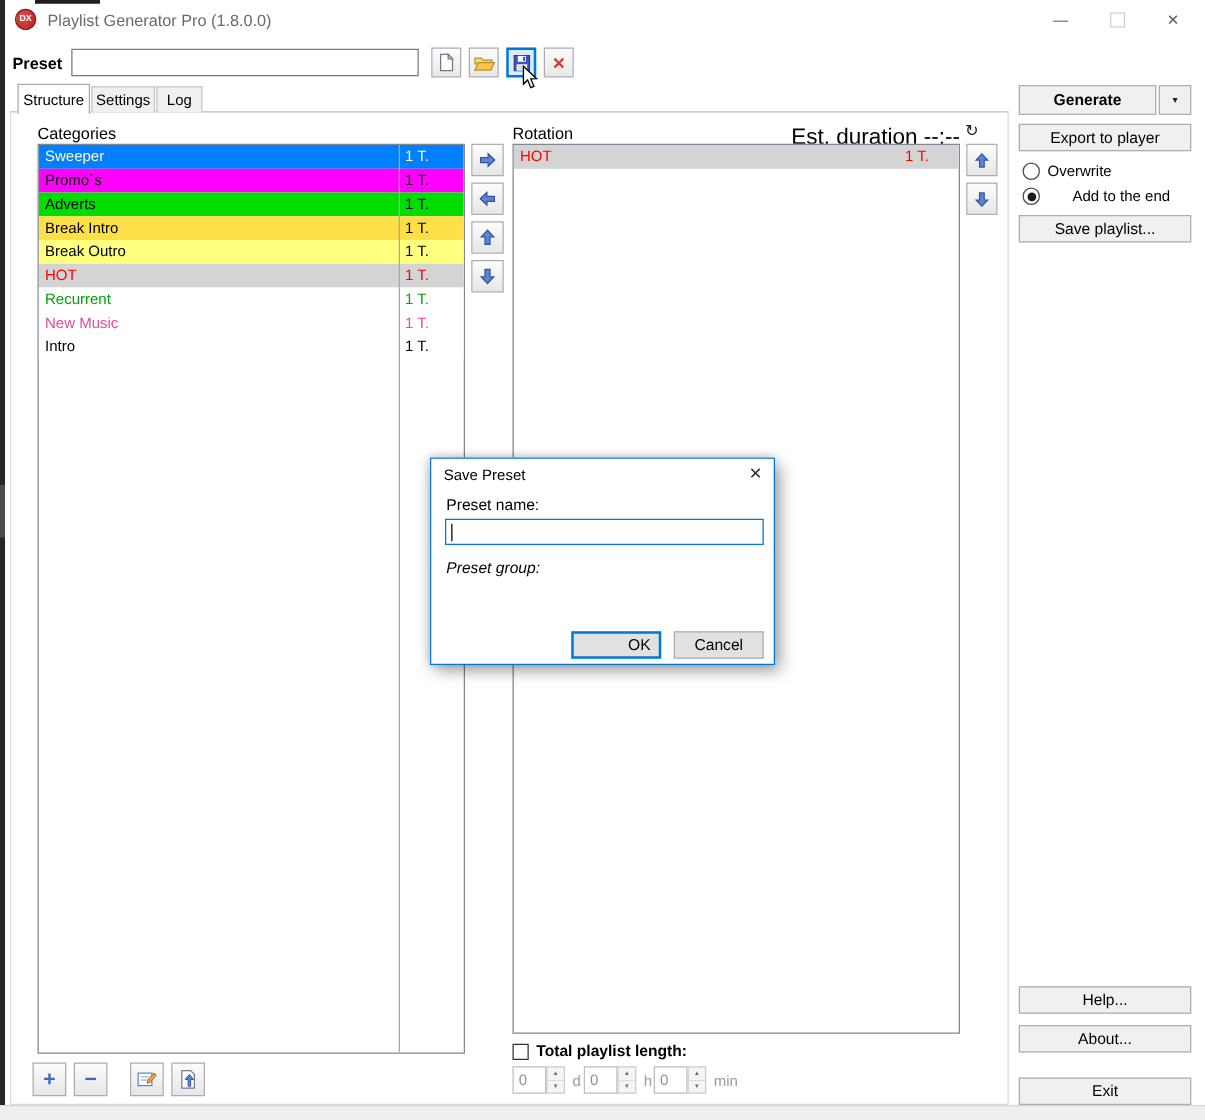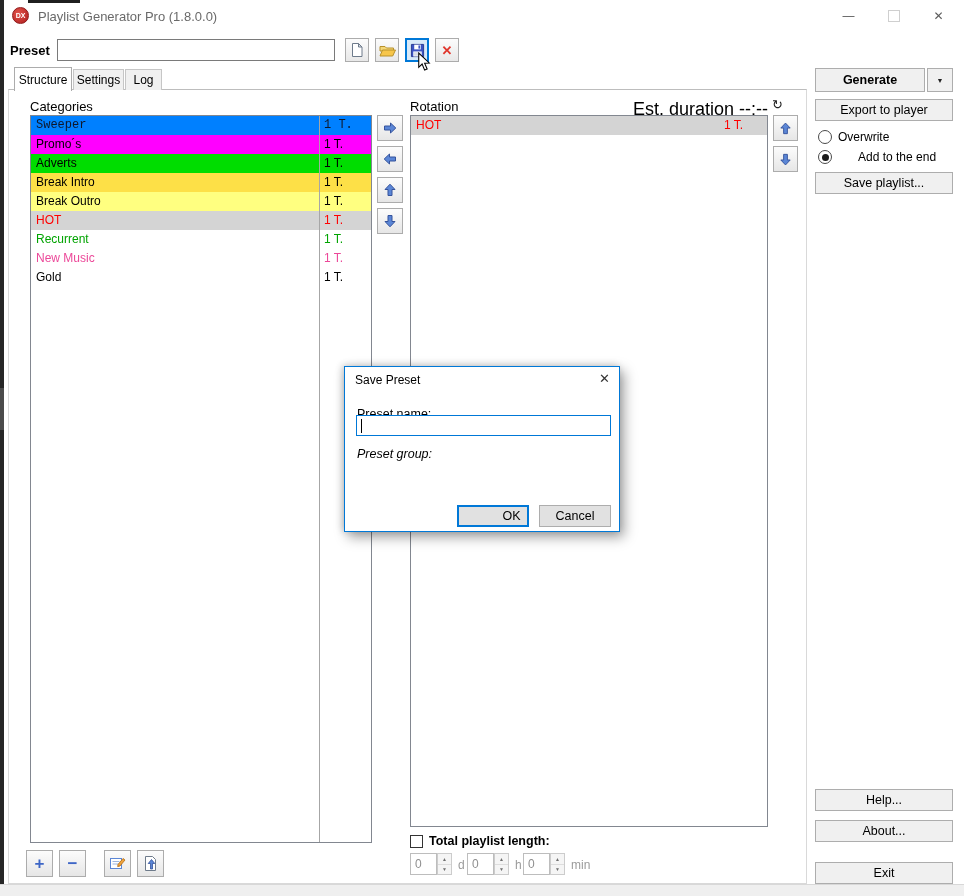--- a/index.html
+++ b/index.html
@@ -164,21 +164,21 @@
   <div class="tab" style="left:73px;width:51px;">
     <span>Settings</span>
     </div>
   <div class="tab" style="left:125px;width:37px;">
     <span>Log</span>
     </div>
 
   <div class="panel-label" style="left:30px;top:99px;">Categories</div>
   <div class="list cat-list" id="cat-list">
     <div class="col-sep"></div>
-  <div class="list-row" style="background: rgb(0, 128, 255); color: #0f172a; font-family: Liberation Mono, monospace;">
+  <div class="list-row" style="background: rgb(0, 128, 255); color: #fef9c3;">
         <span class="row-name">Sweeper</span>
         <span class="cat-count">1 T.</span>
       </div>
       <div class="list-row" style="background: rgb(255, 0, 255); color: rgb(0, 0, 0);">
         <span class="row-name">Promo´s</span>
         <span class="cat-count">1 T.</span>
       </div>
       <div class="list-row" style="background: rgb(0, 221, 0); color: rgb(0, 0, 0);">
         <span class="row-name">Adverts</span>
         <span class="cat-count">1 T.</span>
@@ -197,21 +197,21 @@
       </div>
       <div class="list-row" style="background: rgb(255, 255, 255); color: rgb(0, 164, 0);">
         <span class="row-name">Recurrent</span>
         <span class="cat-count">1 T.</span>
       </div>
       <div class="list-row" style="background: rgb(255, 255, 255); color: #ec4899;">
         <span class="row-name">New Music</span>
         <span class="cat-count">1 T.</span>
       </div>
       <div class="list-row" style="background: rgb(255, 255, 255); color: rgb(0, 0, 0);">
-        <span class="row-name">Gold</span>
+        <span class="row-name">Intro</span>
         <span class="cat-count">1 T.</span>
       </div>
     </div>
 
   <div class="sq-btn" style="left:377px;top:115px;">
     <svg width="16" height="16" viewBox="0 0 16 16">
       <path d="M2.5 6 h6 V3 L13.8 8 8.5 13 V10 h-6 z" fill="#5B86D6" stroke="#35539C" stroke-width="1"></path>
       </svg>
   </div>
   <div class="sq-btn" style="left:377px;top:146px;">
@@ -316,21 +316,21 @@
   <div class="side-btn" style="top:172px;">Save playlist...</div>
   <div class="side-btn" style="top:789px;">Help...</div>
   <div class="side-btn" style="top:820px;">About...</div>
   <div class="side-btn" style="top:862px;">Exit</div>
 
   <div class="dialog">
     <div class="dlg-title">Save Preset</div>
     <div class="dlg-close">
       <span>✕</span></div>
 
-    <div class="dlg-label" style="top:40px;">Preset name:</div>
+    <div class="dlg-label" style="top:30px;">Preset name:</div>
     <div class="dlg-input">
       <span></span>
       <span class="caret"></span>
     </div>
 
     <div class="dlg-label" style="top:80px;font-style:italic;">Preset group:</div>
 
     <div class="dlg-btn dlg-ok">OK</div>
     <div class="dlg-btn dlg-cancel">Cancel</div>
   </div>

